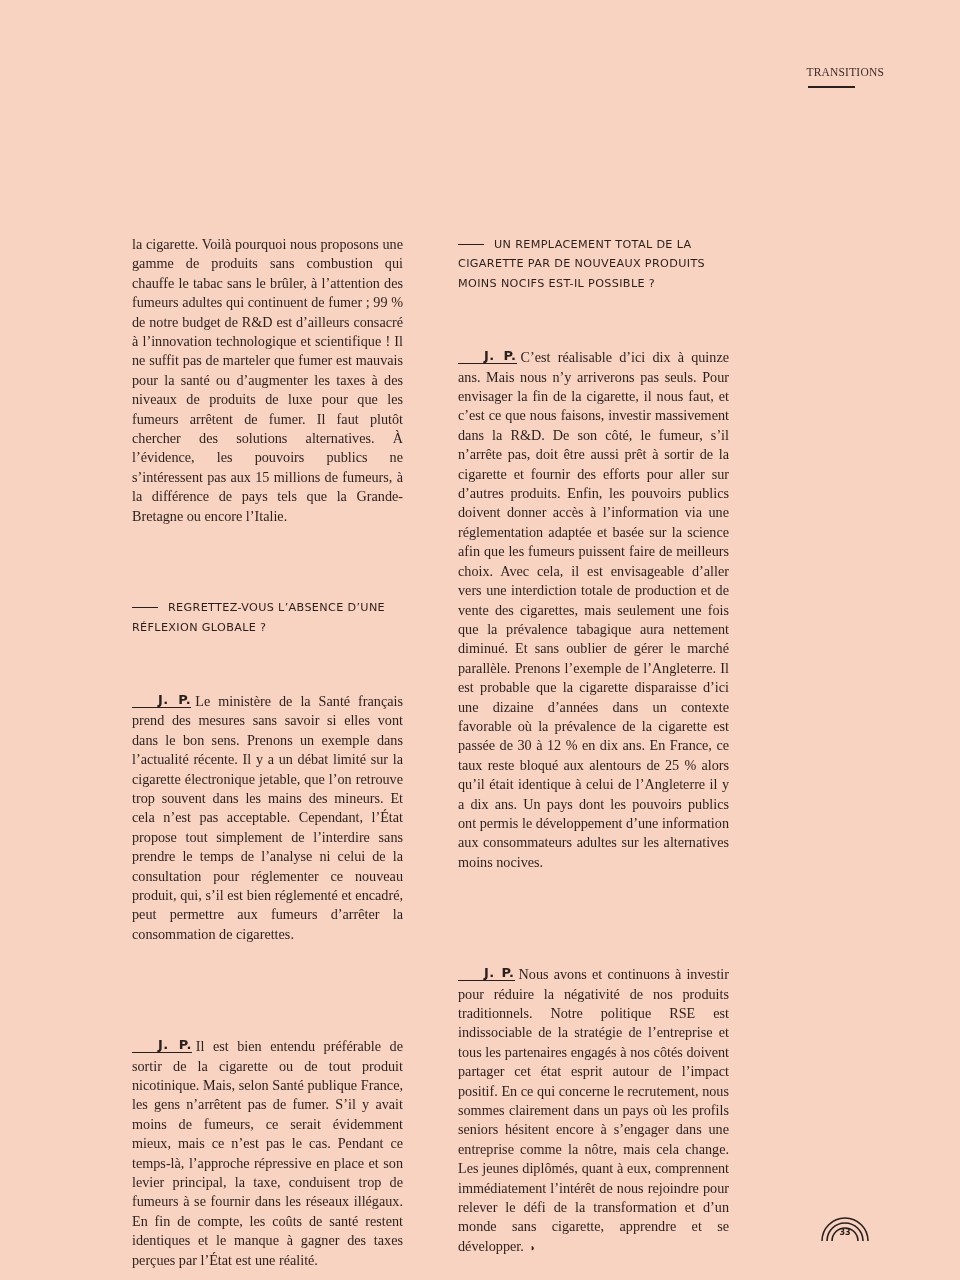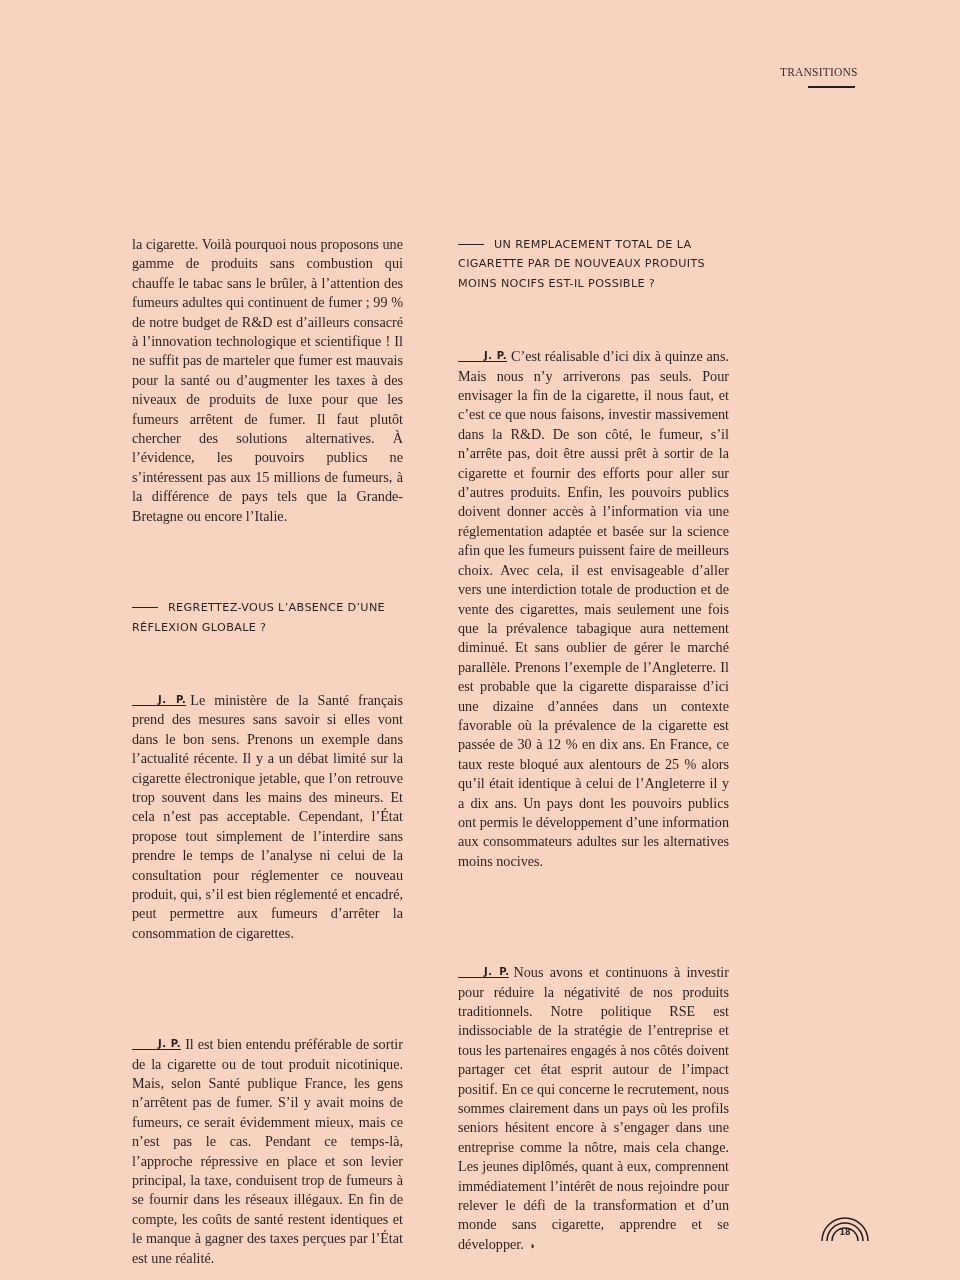--- a/index.html
+++ b/index.html
@@ -4,21 +4,21 @@
   <style>
     html, body { margin: 0; padding: 0; }
     body {
       width: 960px; height: 1280px;
       background: #f9d3c1;
       position: relative; overflow: hidden;
       color: #2a1f1c;
     }
     .section-label {
       position: absolute; top: 66px; left: 780px; width: 104px;
-      text-align: left;
+      text-align: right;
       font-family: "Liberation Serif", serif;
       font-size: 11.5px; letter-spacing: 0.2px;
       color: #3b2a26;
     }
     .section-rule {
       position: absolute; top: 86px; left: 808px; width: 47px; height: 2px;
       background: #2a1f1c;
     }
     .col {
       position: absolute; width: 305px;
@@ -35,21 +35,21 @@
       font-weight: normal; font-size: 11.2px; line-height: 19.4px;
       letter-spacing: 0.35px; text-transform: uppercase;
       text-align: left; margin: 0;
     }
     .question .dash {
       display: inline-block; width: 26px; border-bottom: 1.3px solid #2a1f1c;
       vertical-align: 3px; margin-right: 10px;
     }
     .jp {
       font-family: "DejaVu Sans", sans-serif; font-weight: bold;
-      font-size: 10px; letter-spacing: 0.5px;
+      font-size: 13px; letter-spacing: 0.5px;
       border-bottom: 1.2px solid #2a1f1c;
       vertical-align: 2px; margin-right: 4px; padding-left: 26px;
     }
     .gap-a { height: 38px; }
     .gap-b { height: 19px; }
     .end-mark { font-size: 10px; margin-left: 6px; }
     .page-num {
       position: absolute; left: 818px; top: 1212px; width: 54px; height: 30px;
     }
     .page-num span {
@@ -85,14 +85,14 @@
   <div class="gap-b"></div>
   <p lang="fr"><span class="jp">J. P.</span><span>Nous avons et continuons à investir pour réduire la négativité de nos produits traditionnels. Notre politique RSE est indissociable de la stratégie de l’entreprise et tous les partenaires engagés à nos côtés doivent partager cet état esprit autour de l’impact positif. En ce qui concerne le recrutement, nous sommes clairement dans un pays où les profils seniors hésitent encore à s’engager dans une entreprise comme la nôtre, mais cela change. Les jeunes diplômés, quant à eux, comprennent immédiatement l’intérêt de nous rejoindre pour relever le défi de la transformation et d’un monde sans cigarette, apprendre et se développer.</span><span class="end-mark">◗</span></p>
 </div>
 
 <div class="page-num">
   <svg width="54" height="30" viewBox="0 0 54 30">
     <path d="M4 29 A23 23 0 0 1 50 29" fill="none" stroke="#2a1f1c" stroke-width="1.6"></path>
     <path d="M9 29 A18 18 0 0 1 45 29" fill="none" stroke="#2a1f1c" stroke-width="1.6"></path>
     <path d="M14 29 A13 13 0 0 1 40 29" fill="none" stroke="#2a1f1c" stroke-width="1.6"></path>
   </svg>
-  <span>18</span>
+  <span>33</span>
 </div>
 
 </body></html>

